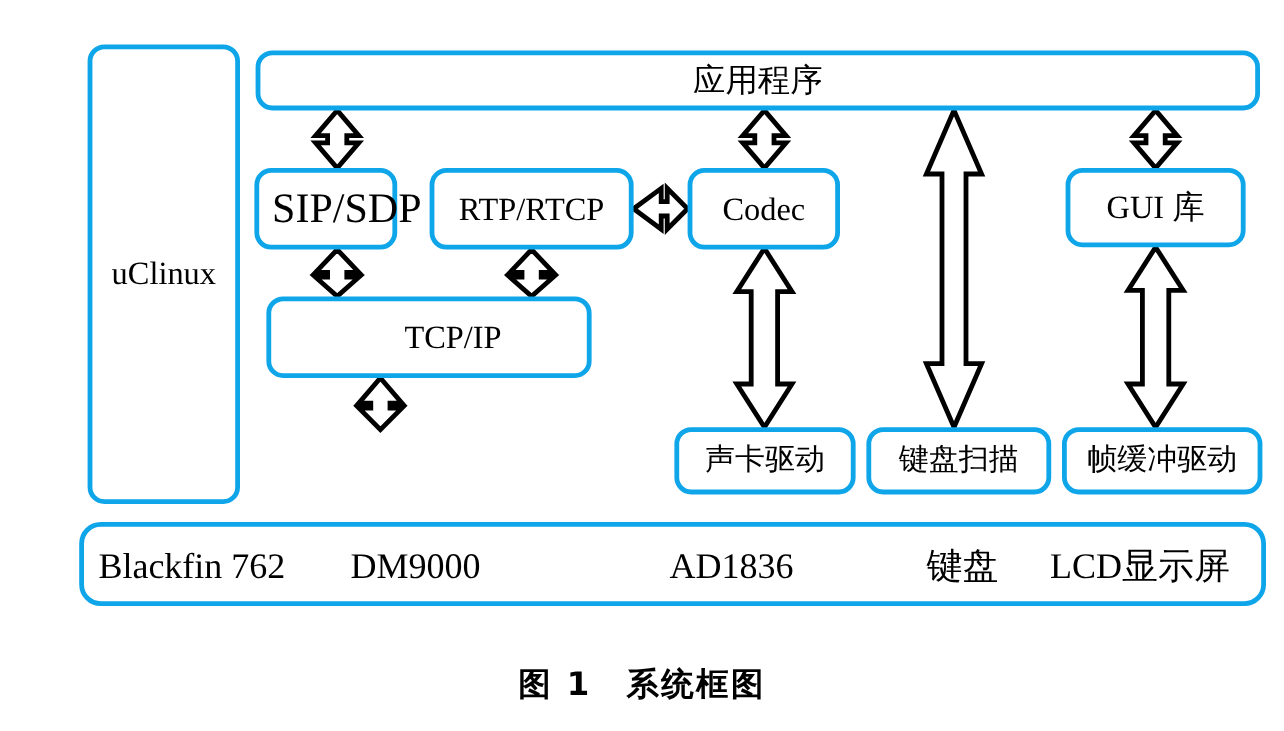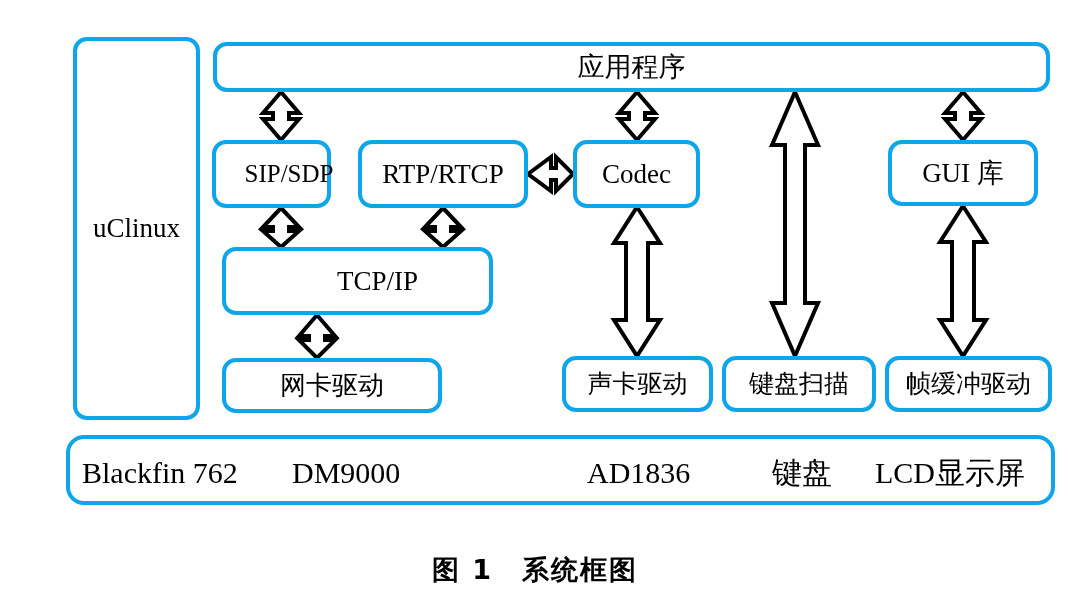--- a/index.html
+++ b/index.html
@@ -35,21 +35,21 @@
     white-space: nowrap;
   }
   .box-label {
     display: block;
     padding: 0 4px;
   }
 
   
   #box-uclinux   { left: 73px;  top: 37px;  width: 127px; height: 383px; font-size: 27px; }
   #box-app       { left: 213px; top: 42px;  width: 837px; height: 50px;  font-size: 27px; }
-  #box-sipsdp    { left: 212px; top: 140px; width: 119px; height: 68px;  font-size: 25px; padding-left: 35px; }
+  #box-sipsdp    { left: 212px; top: 140px; width: 119px; height: 68px;  font-size: 35px; padding-left: 35px; }
   #box-rtprtcp   { left: 358px; top: 140px; width: 170px; height: 68px;  font-size: 27px; }
   #box-codec     { left: 573px; top: 140px; width: 127px; height: 68px;  font-size: 27px; }
   #box-gui       { left: 888px; top: 140px; width: 150px; height: 66px;  font-size: 27px; }
   #box-tcpip     { left: 222px; top: 247px; width: 271px; height: 68px;  font-size: 27px; padding-left: 40px; }
   #box-netdrv    { left: 222px; top: 358px; width: 220px; height: 55px;  font-size: 26px; }
   #box-sounddrv  { left: 562px; top: 356px; width: 151px; height: 56px;  font-size: 25px; }
   #box-keyscan   { left: 722px; top: 356px; width: 154px; height: 56px;  font-size: 25px; }
   #box-fbdrv     { left: 885px; top: 356px; width: 167px; height: 56px;  font-size: 25px; }
   #box-hardware  { left: 66px;  top: 435px; width: 989px; height: 70px; border-radius: 18px; }
 
@@ -59,21 +59,21 @@
     display: block;
   }
   .hw-item {
     position: absolute;
     font-size: 30px;
     white-space: nowrap;
     top: 18px;
   }
   #hw-0 { left: 12px; }
   #hw-1 { left: 222px; }
-  #hw-2 { left: 517px; }
+  #hw-2 { left: 488px; }
   #hw-3 { left: 702px; }
   #hw-4 { left: 805px; }
 
   
   #arrows {
     position: absolute;
     left: 0; top: 0;
     width: 1070px; height: 609px;
     pointer-events: none;
   }
@@ -142,23 +142,20 @@
   </div>
 
   <div class="box" id="box-gui">
     <span class="box-label">GUI 库</span>
   </div>
 
   <div class="box" id="box-tcpip">
     <span class="box-label">TCP/IP</span>
   </div>
 
-  <div class="box" id="box-netdrv">
-    <span class="box-label">网卡驱动</span>
-  </div>
 
   <div class="box" id="box-sounddrv">
     <span class="box-label">声卡驱动</span>
   </div>
 
   <div class="box" id="box-keyscan">
     <span class="box-label">键盘扫描</span>
   </div>
 
   <div class="box" id="box-fbdrv">

